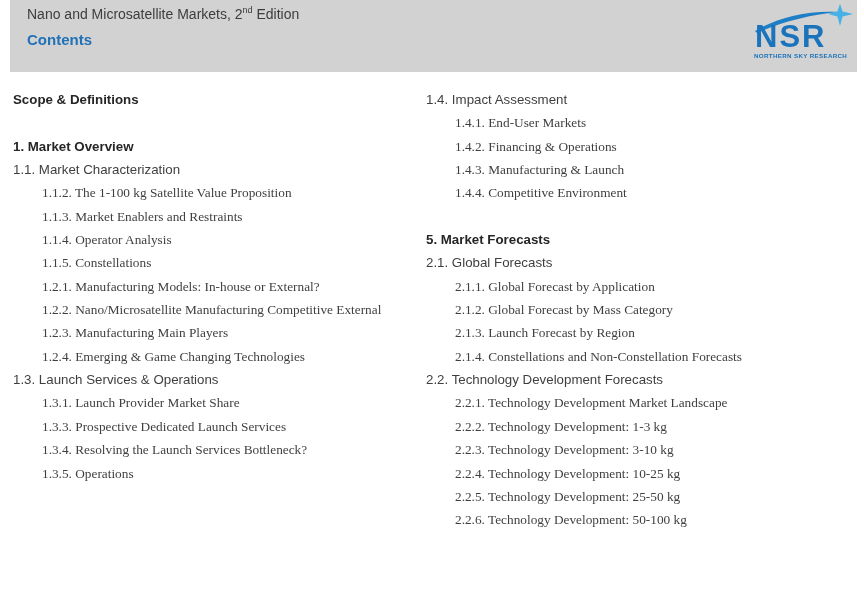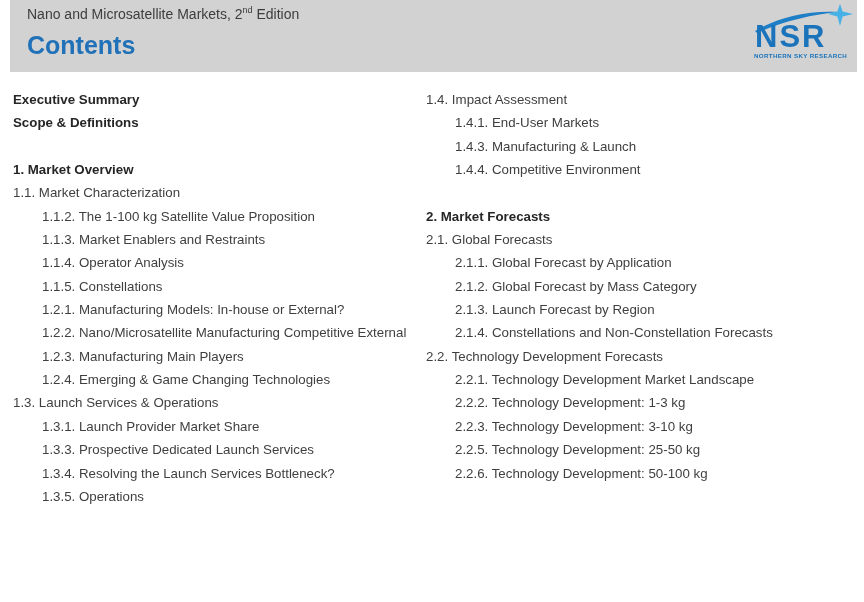--- a/index.html
+++ b/index.html
@@ -11,35 +11,35 @@
     position: absolute; left: 10px; top: 0; width: 847px; height: 72px;
     background: #d2d2d2;
   }
   .doc-title {
     position: absolute; left: 17px; top: 6px;
     font-size: 14px; color: #3d3d3d; white-space: nowrap;
   }
   .doc-title sup { font-size: 9px; vertical-align: super; line-height: 0; }
   .section-title {
     position: absolute; left: 17px; top: 31px;
-    font-size: 25px; font-weight: bold; color: #2171b8; white-space: nowrap;
+    font-size: 15px; font-weight: bold; color: #2171b8; white-space: nowrap;
   }
 
   
   .logo { position: absolute; right: 3px; top: 4px; width: 100px; height: 62px; }
 
   
   .toc-col { position: absolute; top: 88px; }
   .toc-col-left  { left: 13px;  width: 428px; }
   .toc-col-right { left: 426px; width: 410px; }
   .row {
     height: 23.35px; line-height: 23.35px;
     font-size: 13.3px; color: #3f3f3f; white-space: nowrap;
   }
-  .row.lvl3 { padding-left: 29px; }
+  .row.lvl3 { padding-left: 29px; font-family: Liberation Serif, serif; }
   .row.b { font-weight: bold; color: #262626; }
   .row.gap { visibility: hidden; }
 </style>
 </head>
 <body>
 
 <div class="header-band">
   <div class="doc-title"><span>Nano and Microsatellite Markets, 2</span><sup>nd</sup><span> Edition</span></div>
   <div class="section-title">Contents</div>
 
@@ -47,21 +47,20 @@
 
     <path d="M 1,27 C 24,13 55,6 85,8 C 58,10 24,19 3,29 Z" fill="#1e7ec6"></path>
 
     <path d="M 86,0 L 88.6,7.4 L 99,10 L 88.6,12.6 L 86,22 L 83.4,12.6 L 74,10 L 83.4,7.4 Z" fill="#45b1e6"></path>
     <text x="1" y="43" font-size="31" font-weight="bold" letter-spacing="2" fill="#1b74bb" font-family="Liberation Sans, sans-serif">NSR</text>
     <text x="0" y="54" font-size="6.2" font-weight="bold" letter-spacing="0.35" fill="#1b74bb" font-family="Liberation Sans, sans-serif">NORTHERN SKY RESEARCH</text>
   </svg>
 </div>
 
 <div class="toc-col toc-col-left">
-    <div class="row lvl1 b">Executive Summary</div>
     <div class="row lvl1 b">Scope &amp; Definitions</div>
     <div class="row gap">&nbsp;</div>
     <div class="row lvl1 b">1. Market Overview</div>
     <div class="row lvl2">1.1. Market Characterization</div>
     <div class="row lvl3">1.1.2. The 1-100 kg Satellite Value Proposition</div>
     <div class="row lvl3">1.1.3. Market Enablers and Restraints</div>
     <div class="row lvl3">1.1.4. Operator Analysis</div>
     <div class="row lvl3">1.1.5. Constellations</div>
     <div class="row lvl3">1.2.1. Manufacturing Models: In-house or External?</div>
     <div class="row lvl3">1.2.2. Nano/Microsatellite Manufacturing Competitive External</div>
@@ -69,28 +68,30 @@
     <div class="row lvl3">1.2.4. Emerging &amp; Game Changing Technologies</div>
     <div class="row lvl2">1.3. Launch Services &amp; Operations</div>
     <div class="row lvl3">1.3.1. Launch Provider Market Share</div>
     <div class="row lvl3">1.3.3. Prospective Dedicated Launch Services</div>
     <div class="row lvl3">1.3.4. Resolving the Launch Services Bottleneck?</div>
     <div class="row lvl3">1.3.5. Operations</div>
   </div>
 <div class="toc-col toc-col-right">
     <div class="row lvl2">1.4. Impact Assessment</div>
     <div class="row lvl3">1.4.1. End-User Markets</div>
+    <div class="row lvl3">1.4.2. Financing &amp; Operations</div>
     <div class="row lvl3">1.4.3. Manufacturing &amp; Launch</div>
     <div class="row lvl3">1.4.4. Competitive Environment</div>
     <div class="row gap">&nbsp;</div>
-    <div class="row lvl1 b">2. Market Forecasts</div>
+    <div class="row lvl1 b">5. Market Forecasts</div>
     <div class="row lvl2">2.1. Global Forecasts</div>
     <div class="row lvl3">2.1.1. Global Forecast by Application</div>
     <div class="row lvl3">2.1.2. Global Forecast by Mass Category</div>
     <div class="row lvl3">2.1.3. Launch Forecast by Region</div>
     <div class="row lvl3">2.1.4. Constellations and Non-Constellation Forecasts</div>
     <div class="row lvl2">2.2. Technology Development Forecasts</div>
     <div class="row lvl3">2.2.1. Technology Development Market Landscape</div>
     <div class="row lvl3">2.2.2. Technology Development: 1-3 kg</div>
     <div class="row lvl3">2.2.3. Technology Development: 3-10 kg</div>
+    <div class="row lvl3">2.2.4. Technology Development: 10-25 kg</div>
     <div class="row lvl3">2.2.5. Technology Development: 25-50 kg</div>
     <div class="row lvl3">2.2.6. Technology Development: 50-100 kg</div>
   </div>
 
 </body></html>

